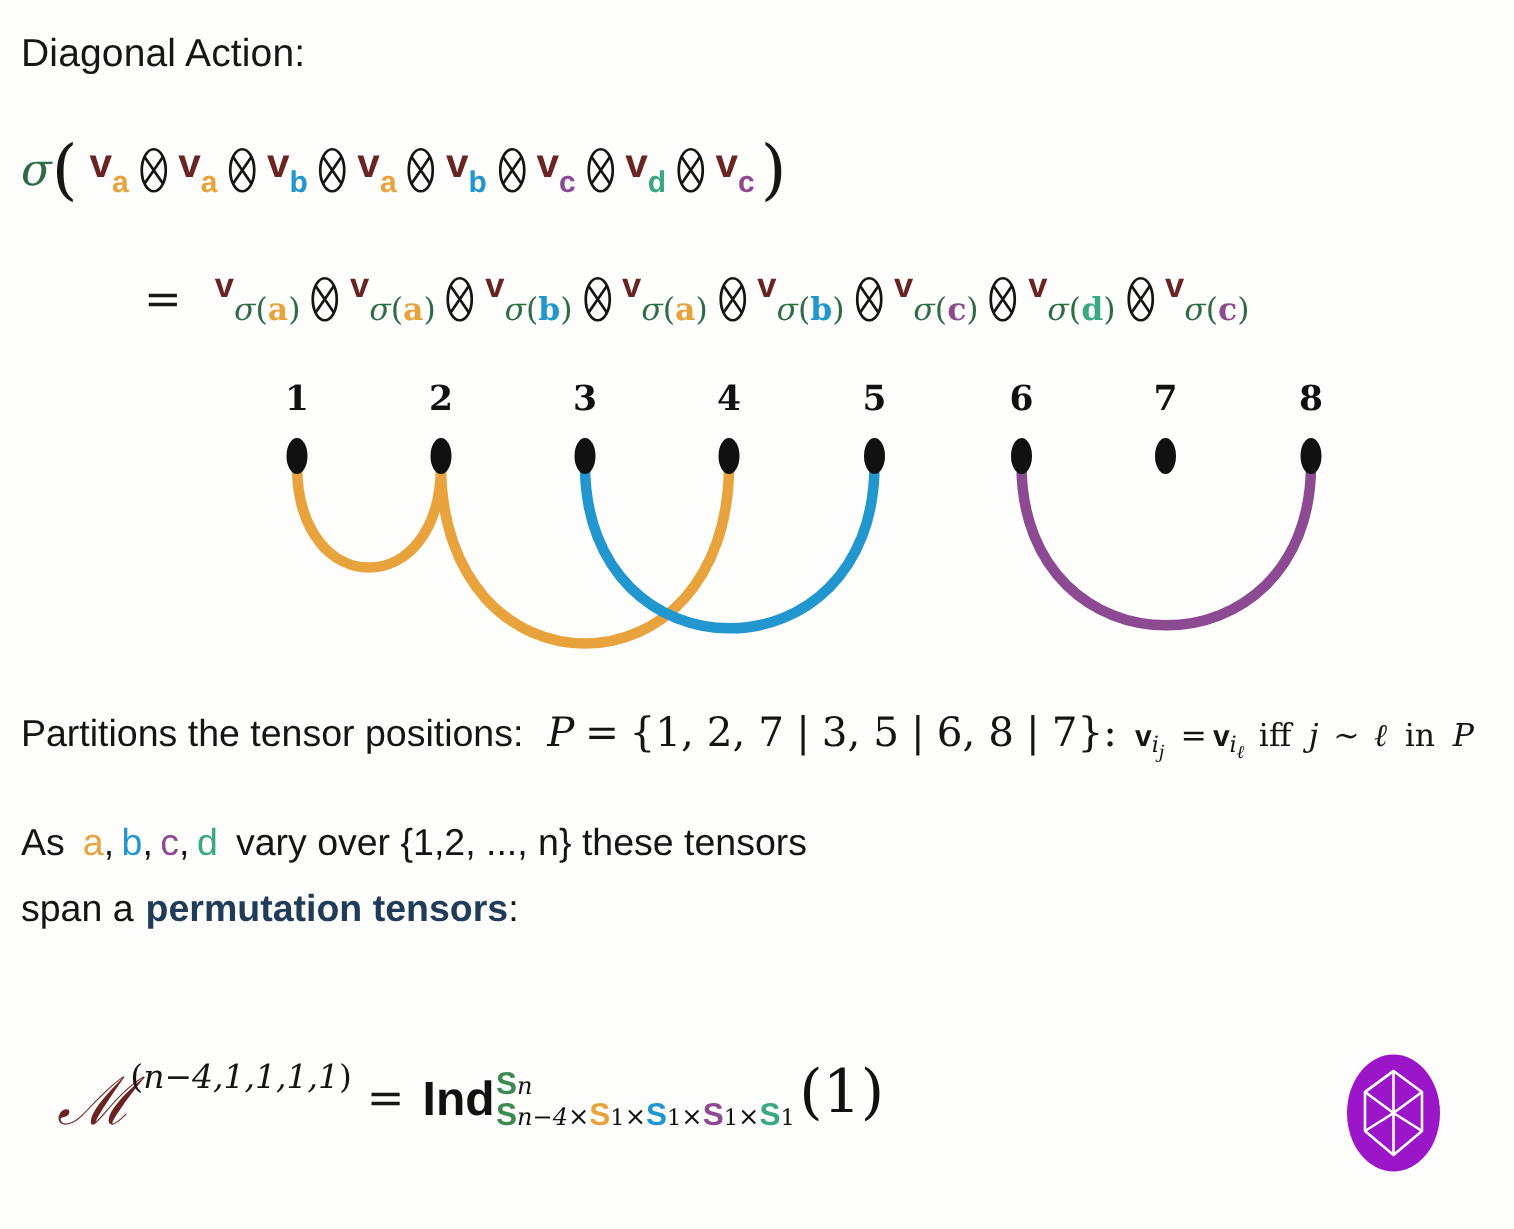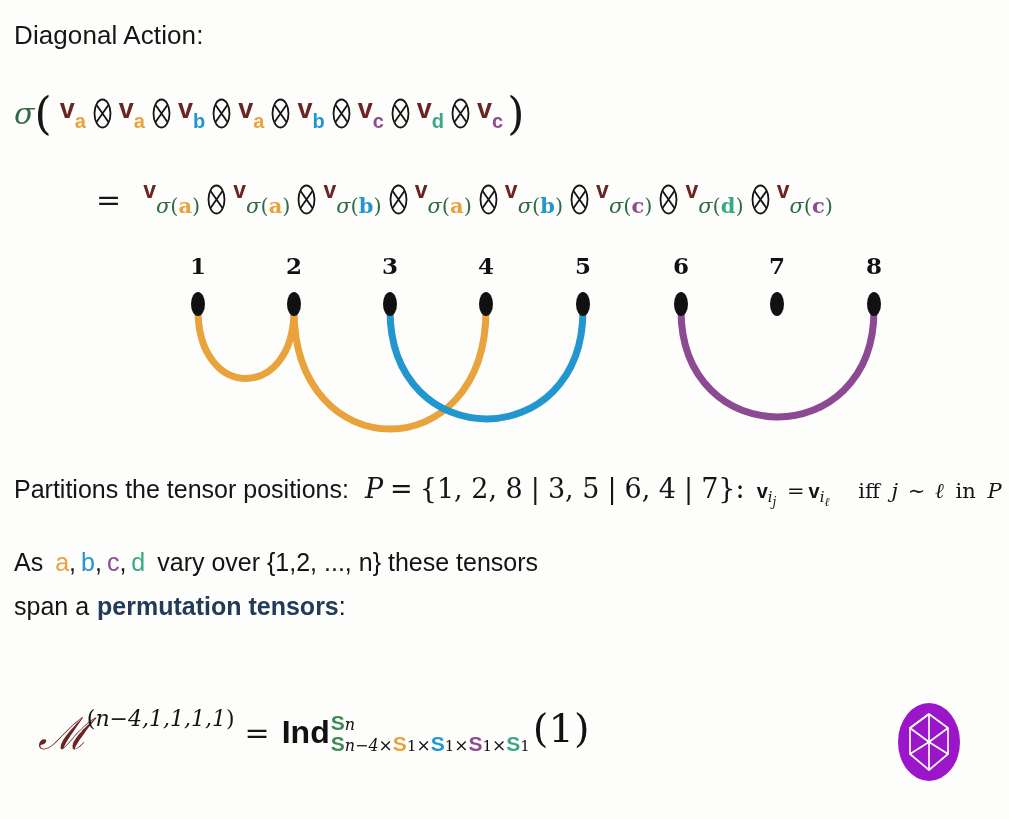--- a/index.html
+++ b/index.html
@@ -387,41 +387,41 @@
     </div>
 
   <div class="body-line" style="left:14px;top:473px;">
     <span>Partitions the tensor positions:</span>
     <span style="display:inline-block;width:16px;"></span>
     <span class="pfont">P</span>
     <span style="display:inline-block;width:7px;"></span>
     <span class="pfont pfont-n">=</span>
     <span style="display:inline-block;width:7px;"></span>
     <span class="pfont pfont-n">{</span>
-    <span class="pfont pfont-n">1, 2, 8</span>
+    <span class="pfont pfont-n">1, 2, 7</span>
     <span style="display:inline-block;width:8px;"></span>
     <span class="pfont pfont-n">|</span>
     <span style="display:inline-block;width:8px;"></span>
     <span class="pfont pfont-n">3, 5</span>
     <span style="display:inline-block;width:8px;"></span>
     <span class="pfont pfont-n">|</span>
     <span style="display:inline-block;width:8px;"></span>
-    <span class="pfont pfont-n">6, 4</span>
+    <span class="pfont pfont-n">6, 8</span>
     <span style="display:inline-block;width:8px;"></span>
     <span class="pfont pfont-n">|</span>
     <span style="display:inline-block;width:8px;"></span>
     <span class="pfont pfont-n">7</span>
     <span class="pfont pfont-n">}</span>
     <span class="pfont pfont-n">:</span>
     <span style="display:inline-block;width:12px;"></span>
 
     <span class="small-math">
       <span class="vbold">v</span><span style="font-size:15px;position:relative;top:4px;">i</span><span style="font-size:12px;position:relative;top:8px;">j</span>
       <span class="up" style="margin:0 4px;">=</span><span class="vbold">v</span><span style="font-size:15px;position:relative;top:4px;">i</span><span style="font-size:12px;position:relative;top:8px;">ℓ</span>
-      <span class="up" style="margin-left:22px;">iff</span>
+      <span class="up" style="margin-left:3px;">iff</span>
       <span style="margin-left:5px;">j</span>
       <span class="up" style="margin-left:3px;">∼</span>
       <span style="margin-left:3px;">ℓ</span>
       <span class="up" style="margin-left:5px;">in</span>
       <span style="margin-left:5px;">P</span>
     </span>
   </div>
 
   <div class="body-line" style="left:14px;top:548px;">
     <span>As</span>

